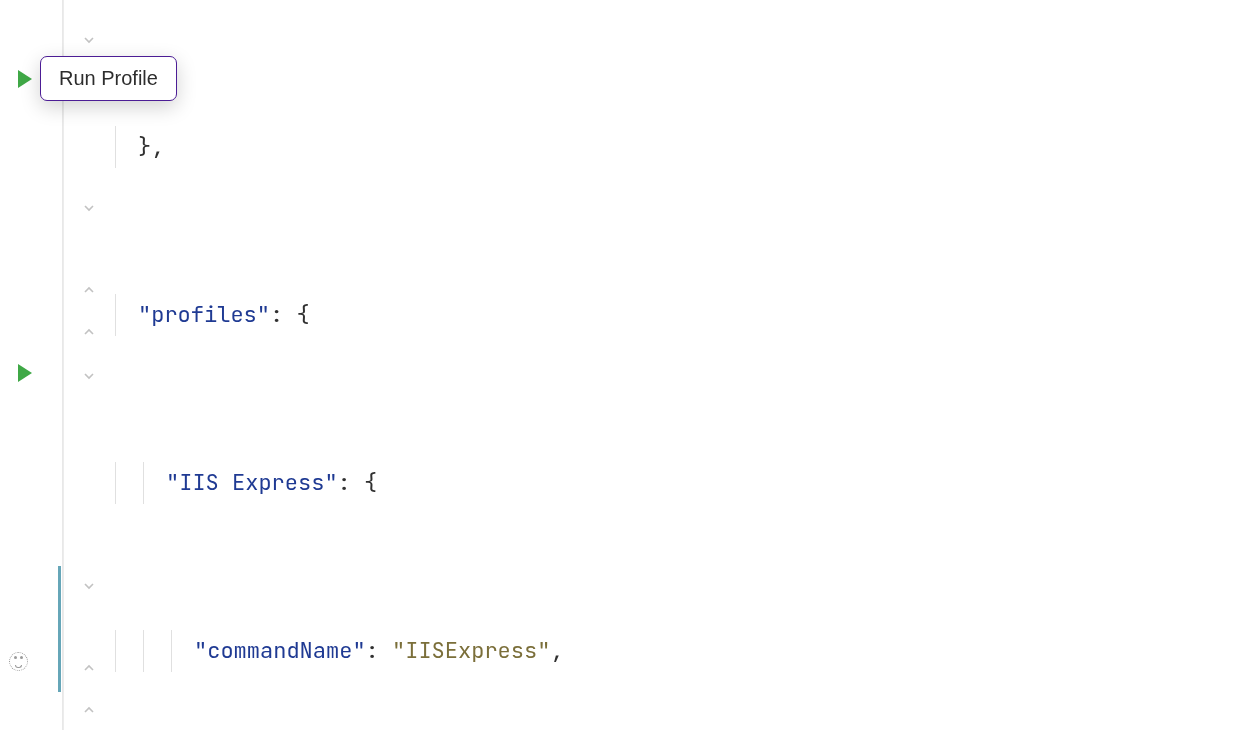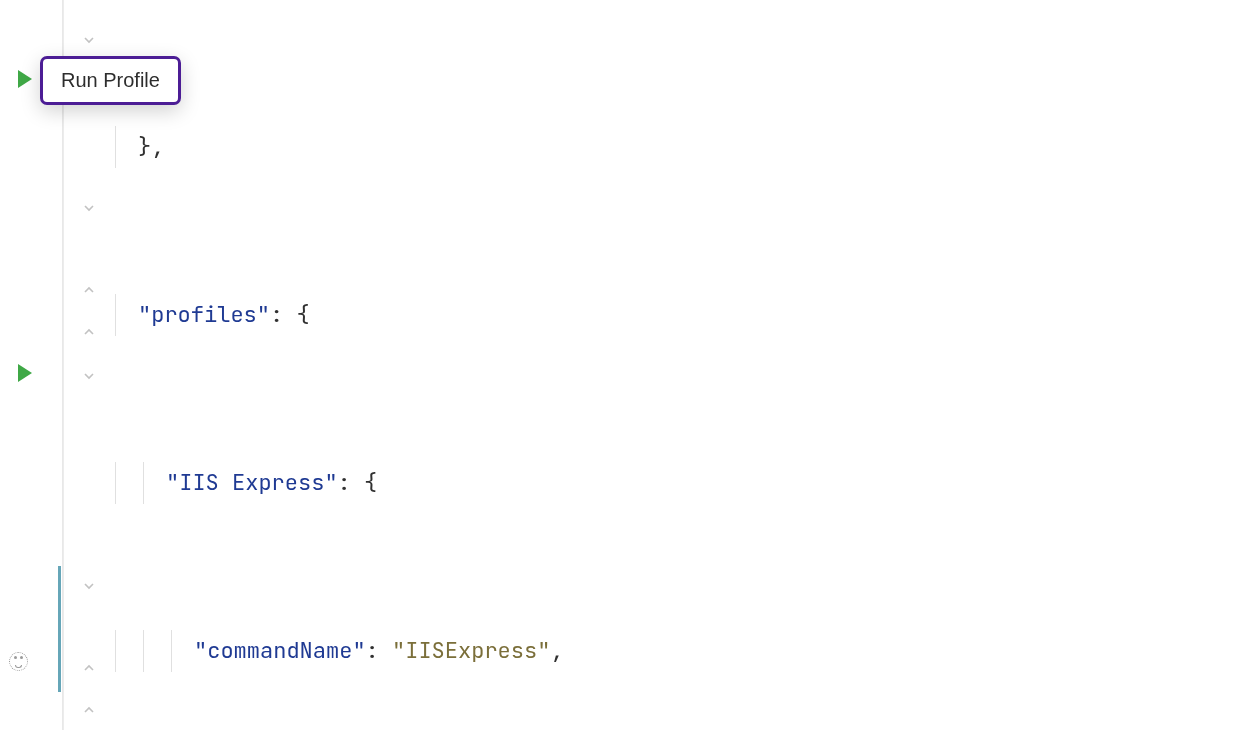--- a/index.html
+++ b/index.html
@@ -118,21 +118,21 @@
       justify-content: center;
       cursor: pointer;
     }
     .fold-toggle svg {
       width: 14px; height: 14px;
     }
     
     .tooltip {
       position: absolute;
       background: #ffffff;
-      border: 3px solid #4c1d95;
+      border: 1px solid #4c1d95;
       border-radius: 7px;
       box-shadow: 0 6px 20px rgba(0,0,0,0.18);
       padding: 10px 18px;
       font-family: -apple-system, "Segoe UI", sans-serif;
       font-size: 20px;
       color: #2d2d2d;
       z-index: 10;
       cursor: default;
     }
     

